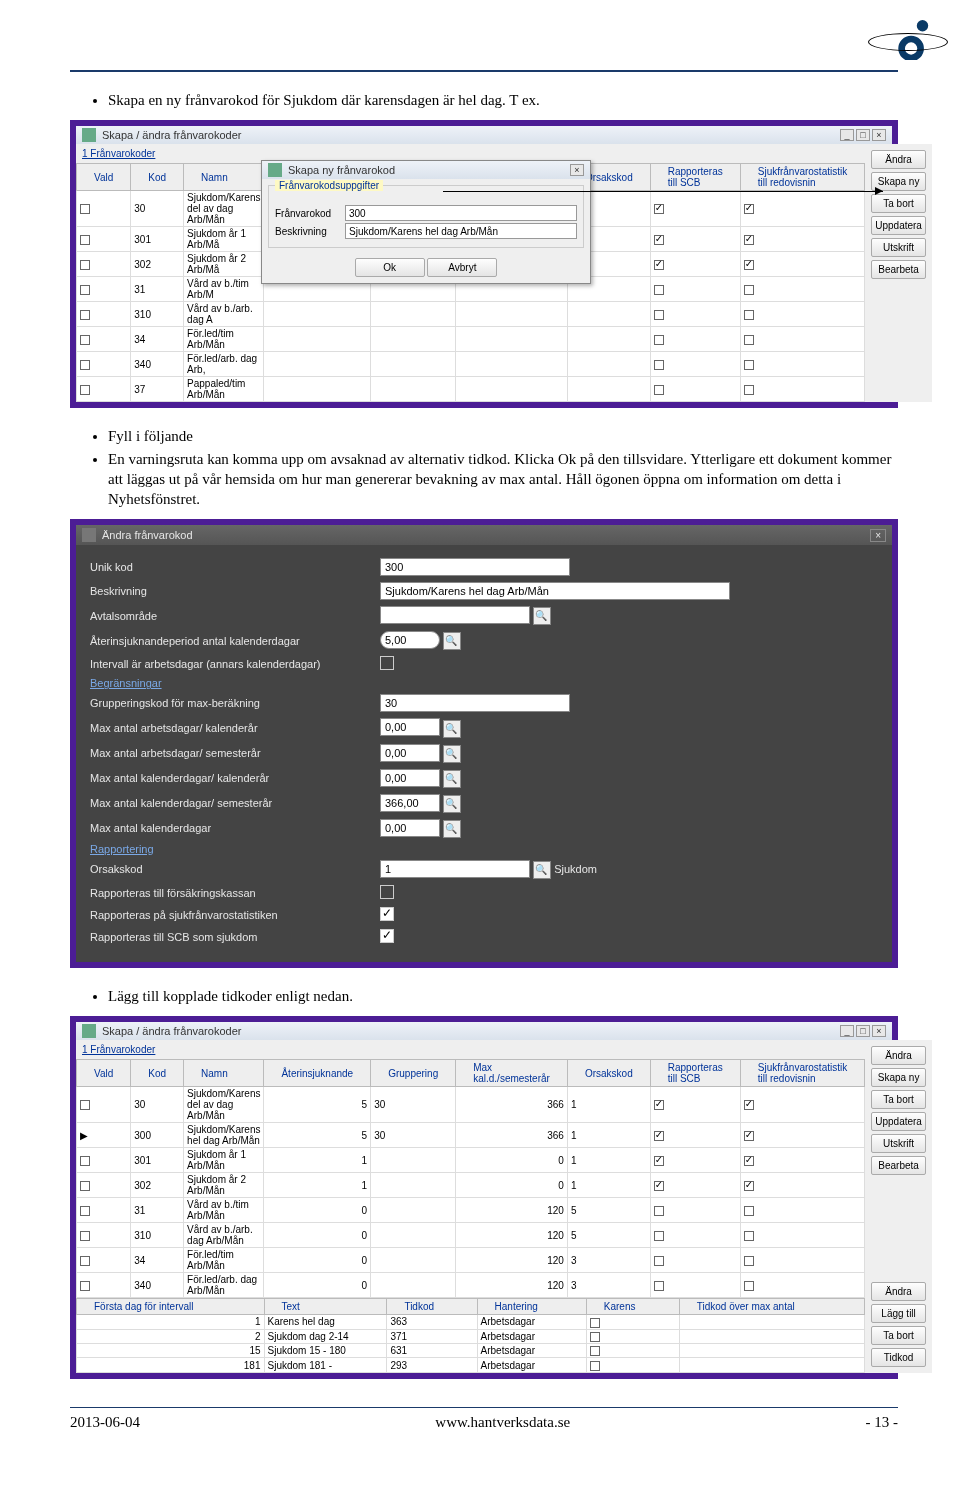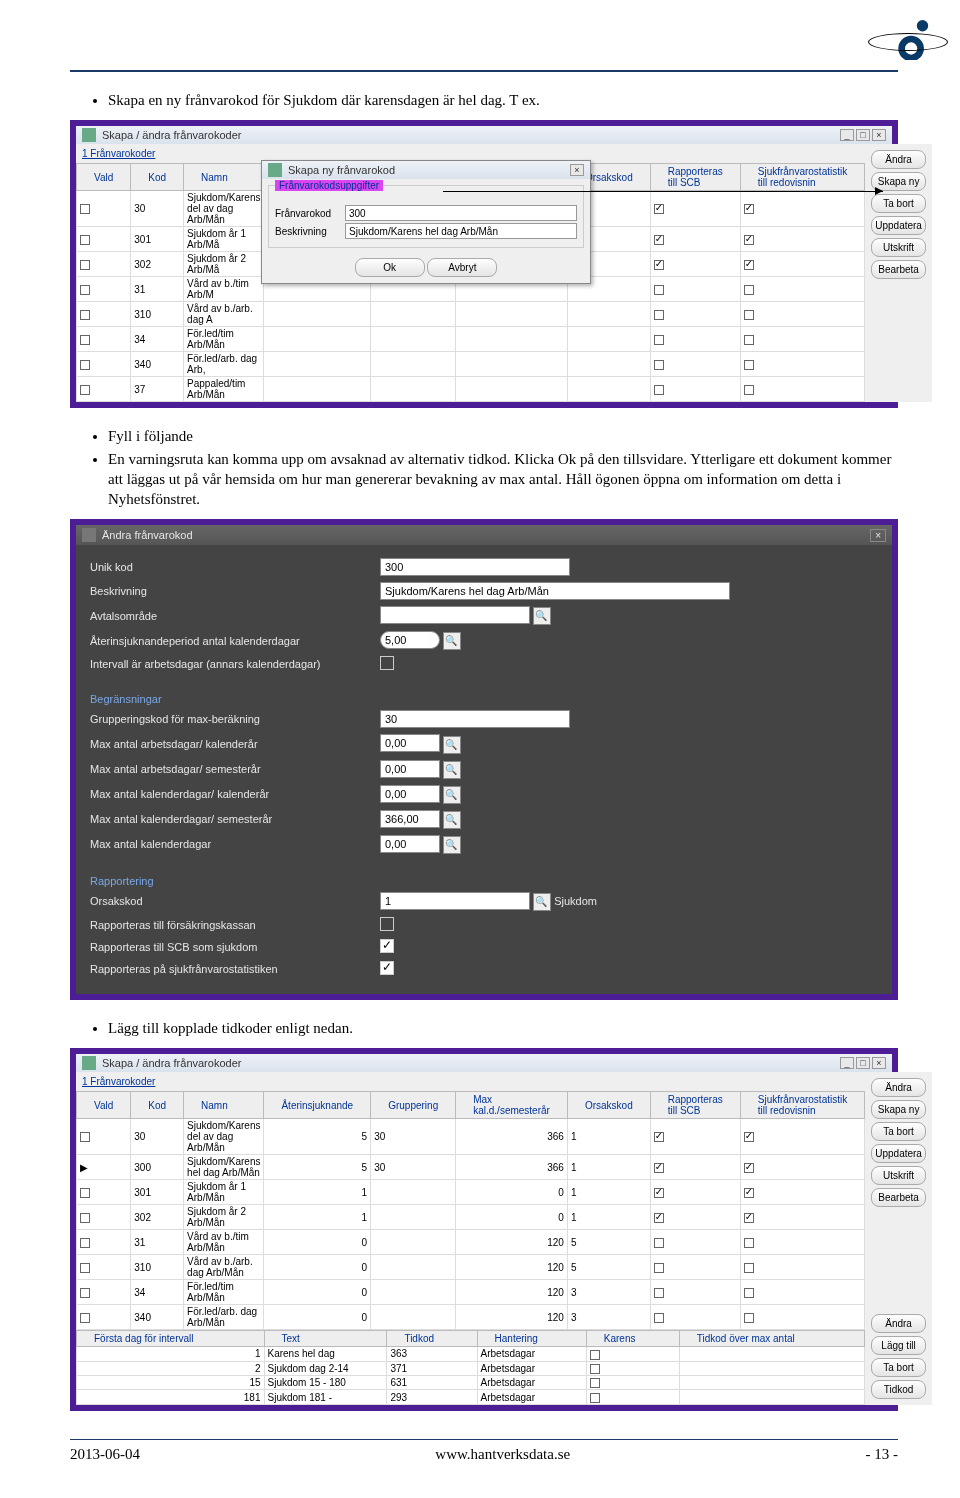--- a/index.html
+++ b/index.html
@@ -17,42 +17,42 @@
 .winbtns span{display:inline-block;width:14px;height:12px;border:1px solid #999;background:#e8e8e8;font-size:9px;line-height:10px;text-align:center}
 .s1body{display:flex;background:#efefef;font-family:Tahoma,Arial,sans-serif;font-size:10px}
 .gridarea{flex:1;position:relative}
 .small-blue{color:#003399;padding:4px 6px;font-size:10px;text-decoration:underline}
 table.grid{border-collapse:collapse;width:100%;font-size:10px}
 table.grid th{background:#eee;border:1px solid #bbb;color:#003399;text-align:left;padding:2px 17px;font-weight:normal}
 table.grid td{border:1px solid #ddd;padding:1px 3px;background:#fff}
 .chk{display:inline-block;width:10px;height:10px;border:1px solid #666;position:relative;background:#fff;vertical-align:middle}
 .chk.on::after{content:"✓";position:absolute;top:-3px;left:0;font-size:10px}
 .sidebtns{width:90px;background:#efefef;padding:6px;display:flex;flex-direction:column;gap:3px}
-.wbtn{border:1px solid #aaa;background:linear-gradient(#fefefe,#e4e4e4);font-size:10px;padding:3px;text-align:center;border-radius:8px}
+.wbtn{border:1px solid #aaa;background:linear-gradient(#fefefe,#e4e4e4);font-size:10px;padding:3px;text-align:center;border-radius:2px}
 .modal{position:absolute;top:16px;left:185px;width:330px;border:1px solid #888;background:#efefef;font-family:Tahoma,Arial,sans-serif;font-size:10px;box-shadow:2px 2px 4px rgba(0,0,0,.3)}
 .group{border:1px solid #ccc;margin:6px;padding:6px}
-.group .leg{color:#003399;font-size:10px;position:relative;top:-12px;background:#d946ef;padding:0 4px}
+.group .leg{color:#003399;font-size:10px;position:relative;top:-12px;background:#fef9c3;padding:0 4px}
 .frow{display:flex;align-items:center;margin:2px 0}
 .frow label{width:70px}
 .frow input{flex:1;border:1px solid #999;background:#fff;font-size:10px;padding:1px 3px;height:16px}
 .modbtns{text-align:center;padding:4px 0 6px}
 .arrow-line{position:absolute;top:47px;left:367px;width:440px;height:1px;background:#000}
 .arrow-line::before{content:"";position:absolute;right:0;top:-4px;border-left:8px solid #000;border-top:4px solid transparent;border-bottom:4px solid transparent}
 .s2{background:#444;color:#e6e6e6;font-family:Tahoma,Arial,sans-serif;font-size:11px}
 .s2 .tbar{background:linear-gradient(#666,#555);padding:3px 6px;display:flex;align-items:center}
 .s2 .tbar .ic{width:14px;height:14px;background:#777;margin-right:6px}
 .s2body{padding:10px 14px 14px}
 .s2row{display:flex;align-items:center;padding:3px 0}
 .s2row .lbl{width:290px}
 .s2 input[type=text]{background:#fff;border:1px solid #888;padding:2px 4px;font-size:11px;color:#000}
 .s2 .chk2{display:inline-block;width:14px;height:14px;border:1px solid #ccc;background:#444;position:relative}
 .s2 .chk2.on{background:#fff}
 .s2 .chk2.on::after{content:"✓";position:absolute;top:-2px;left:1px;color:#000;font-size:12px}
 .s2 .picker{display:inline-block;width:18px;height:18px;border:1px solid #888;background:#eee;vertical-align:middle;text-align:center;line-height:16px;font-size:10px;color:#555}
-.s2 .sect{color:#7aa8e6;margin:18px 0 2px}
+.s2 .sect{color:#7aa8e6;text-decoration:underline;margin:2px 0 2px}
 .s3 .gridarea2{display:flex;background:#efefef;font-family:Tahoma,Arial,sans-serif;font-size:10px}
 .footer{display:flex;justify-content:space-between;font-size:15px;margin-top:28px;border-top:1px solid #1a3a6a;padding-top:6px}
 .ellipse{position:absolute;width:80px;height:18px;border:1px solid #000;border-radius:50%}
 </style>
 </head>
 <body>
 
 <div class="page">
 <div class="logo">
 <svg viewBox="0 0 40 44">
@@ -279,25 +279,25 @@
         <div class="sect">Rapportering</div>
         <div class="s2row">
           <div class="lbl">Orsakskod</div>
           <div><input type="text" style="width: 150px;" value="1"> <span class="picker">🔍</span> <span>Sjukdom</span></div>
         </div>
         <div class="s2row">
           <div class="lbl">Rapporteras till försäkringskassan</div>
           <div><span class="chk2"></span></div>
         </div>
         <div class="s2row">
+          <div class="lbl">Rapporteras på sjukfrånvarostatistiken</div>
+          <div><span class="chk2 on"></span></div>
+        </div>
+        <div class="s2row">
           <div class="lbl">Rapporteras till SCB som sjukdom</div>
-          <div><span class="chk2 on"></span></div>
-        </div>
-        <div class="s2row">
-          <div class="lbl">Rapporteras på sjukfrånvarostatistiken</div>
           <div><span class="chk2 on"></span></div>
         </div>
       </div>
 </div>
 
 <ul class="bul">
       <li>Lägg till kopplade tidkoder enligt nedan.</li>
     </ul>
 
 <div class="scr s3">

